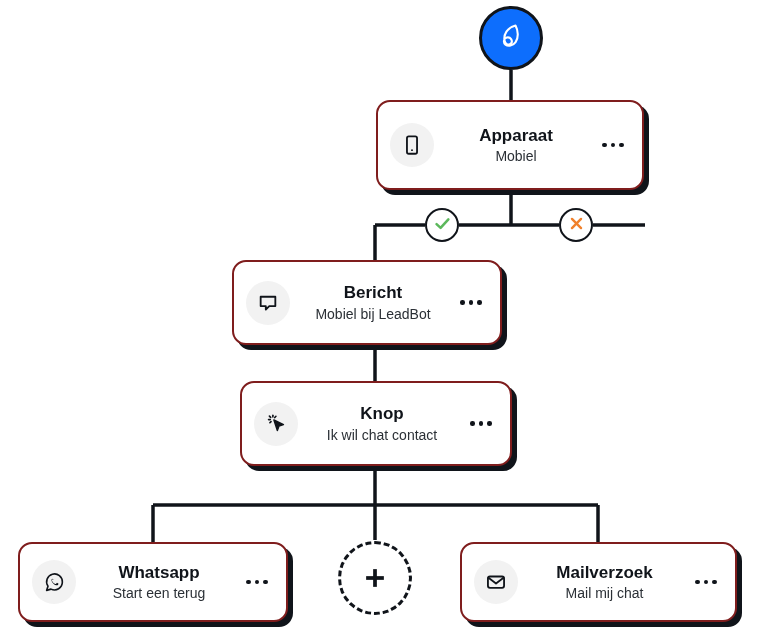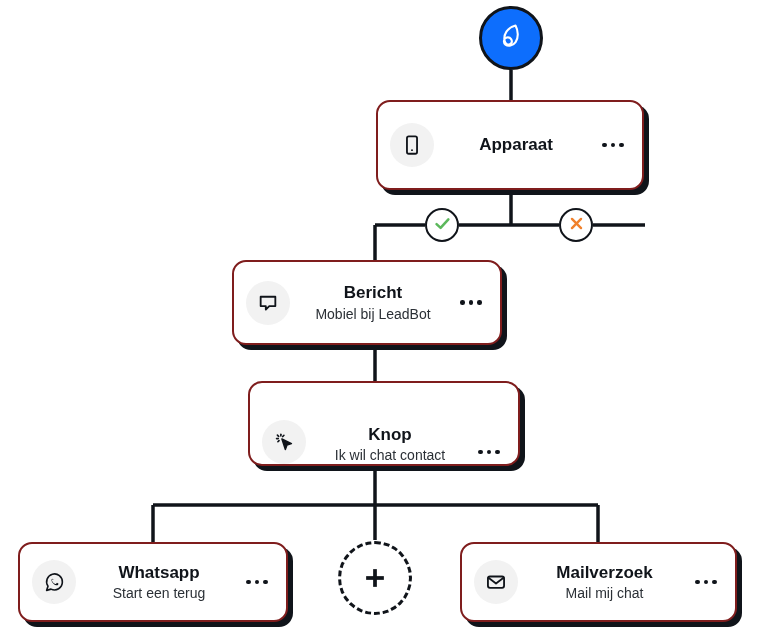--- a/index.html
+++ b/index.html
@@ -163,20 +163,21 @@
 
   <div class="node-card" style="left:376px; top:100px; width:268px; height:90px;">
     <span class="node-icon-wrap">
       <svg width="22" height="22" viewBox="0 0 24 24" fill="none" stroke="#10141a" stroke-width="2" stroke-linecap="round" stroke-linejoin="round">
         <rect x="6.5" y="2.5" width="11" height="19" rx="2"></rect>
         <circle cx="12" cy="17.6" r="1.05" fill="#10141a" stroke="none"></circle>
       </svg>
     </span>
     <span class="node-text">
       <span class="node-title" style="display: block;">Apparaat</span>
+      <span class="node-sub" style="display: block;">Mobiel</span>
     </span>
     <span class="node-menu">
       <i></i>
         <i></i>
         <i></i>
     </span>
   </div>
 
   <div class="branch-badge" style="left:425px; top:208px;">
     <span>
@@ -205,21 +206,21 @@
       <span class="node-title" style="display: block;">Bericht</span>
       <span class="node-sub" style="display: block;">Mobiel bij LeadBot</span>
     </span>
     <span class="node-menu">
       <i></i>
         <i></i>
         <i></i>
     </span>
   </div>
 
-  <div class="node-card" style="left:248px; top:381px; width:272px; height:85px;align-items:flex-end;">
+  <div class="node-card" style="left:240px; top:381px; width:272px; height:85px;">
     <span class="node-icon-wrap">
       <svg width="23" height="23" viewBox="0 0 24 24" fill="none" stroke="#10141a" stroke-width="1.7" stroke-linecap="round" stroke-linejoin="round">
         <path d="M9.3 8.3 L19.3 13.1 L14.6 14.6 L12.9 19.3 Z" fill="#10141a" stroke="#10141a" stroke-width="1.5"></path>
         <path d="M8.2 3.4 L8.2 5.2"></path>
         <path d="M3.7 7.9 L5.5 7.9"></path>
         <path d="M4.6 4.3 L5.9 5.6"></path>
         <path d="M11.4 4.5 L10.2 5.8"></path>
         <path d="M5.1 11.2 L6.3 10"></path>
       </svg>
     </span>

